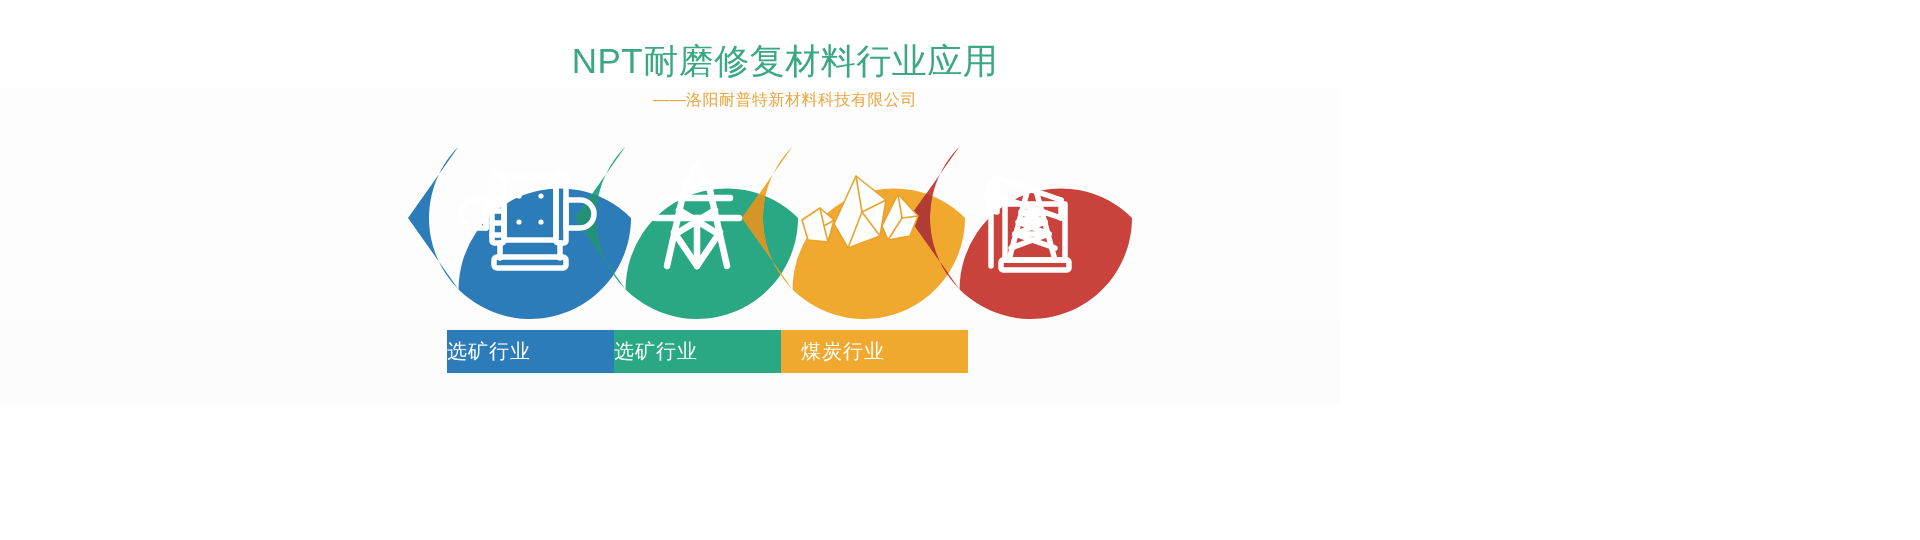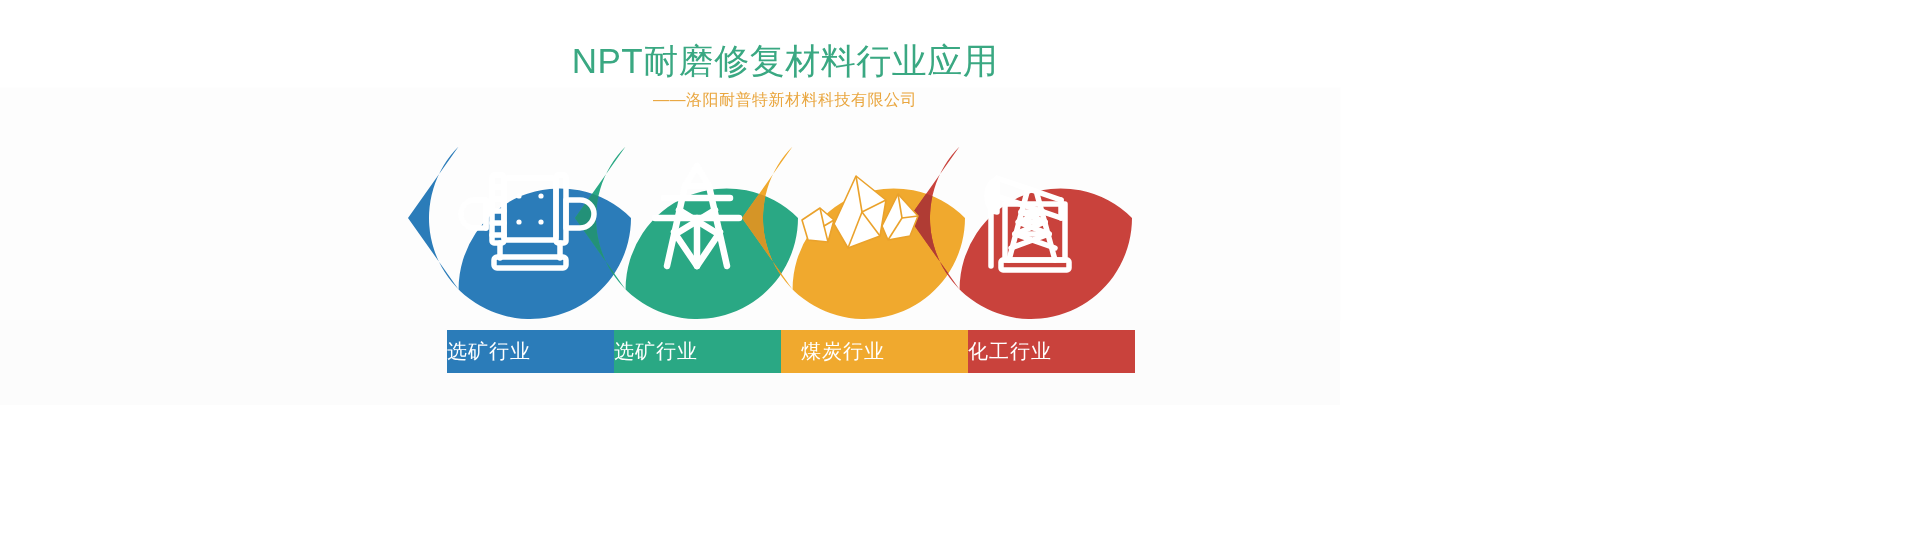--- a/index.html
+++ b/index.html
@@ -208,18 +208,15 @@
   <div id="label-bar">
     <div class="label-cell lc0">
       <span>选矿行业</span>
     </div>
     <div class="label-cell lc1">
       <span>选矿行业</span>
     </div>
     <div class="label-cell lc2">
       <span>煤炭行业</span>
     </div>
-    <div class="label-cell lc3">
-      <span>化工行业</span>
-    </div>
   </div>
 
 </div>
 
 </body></html>

